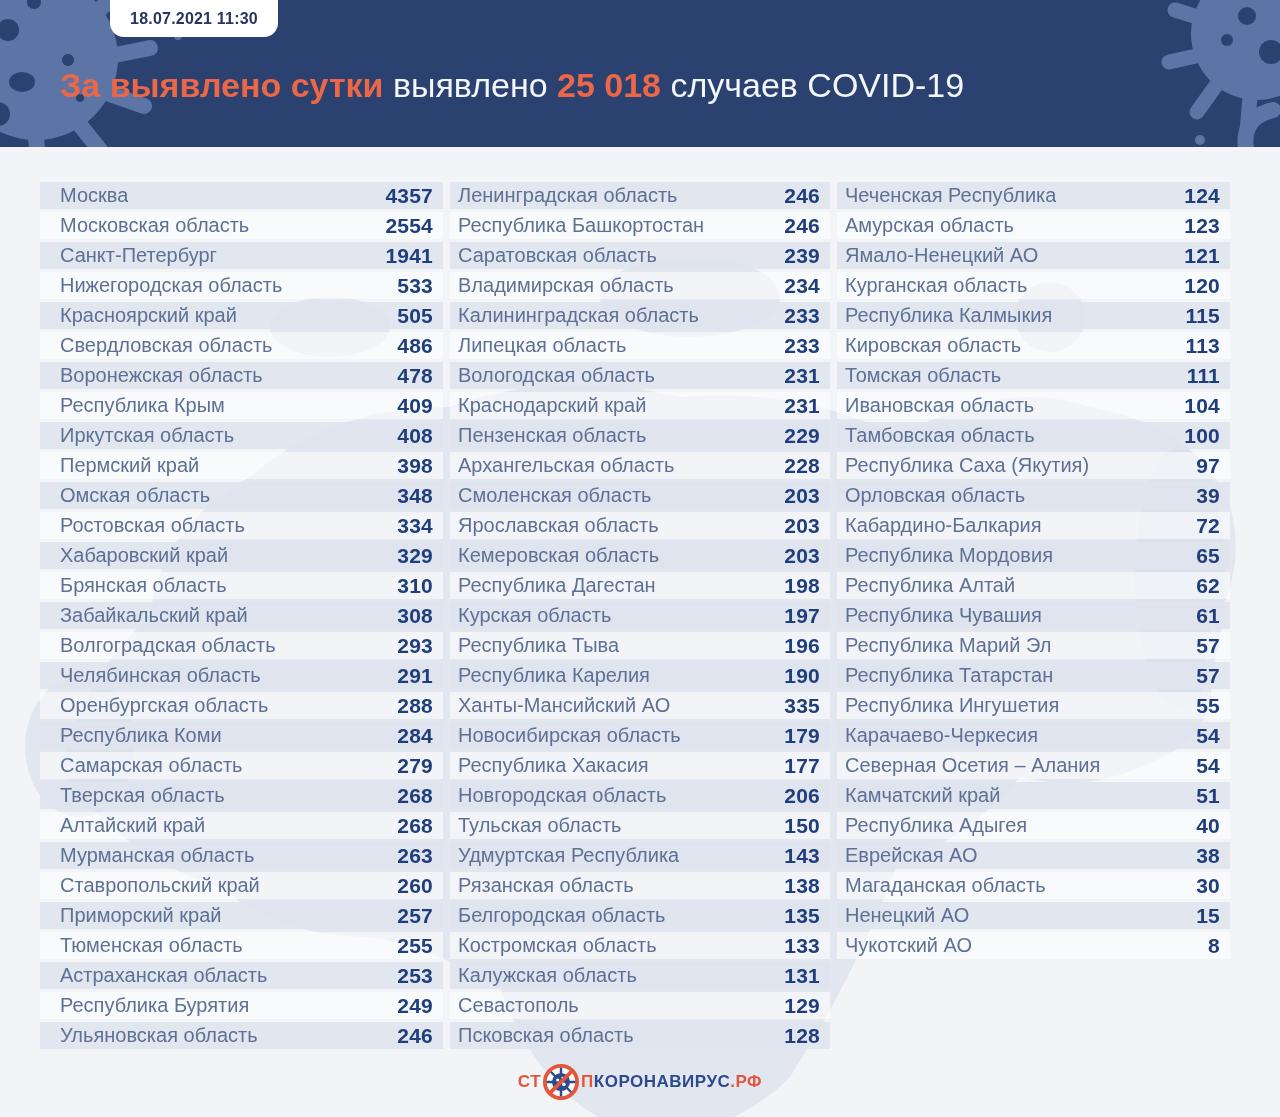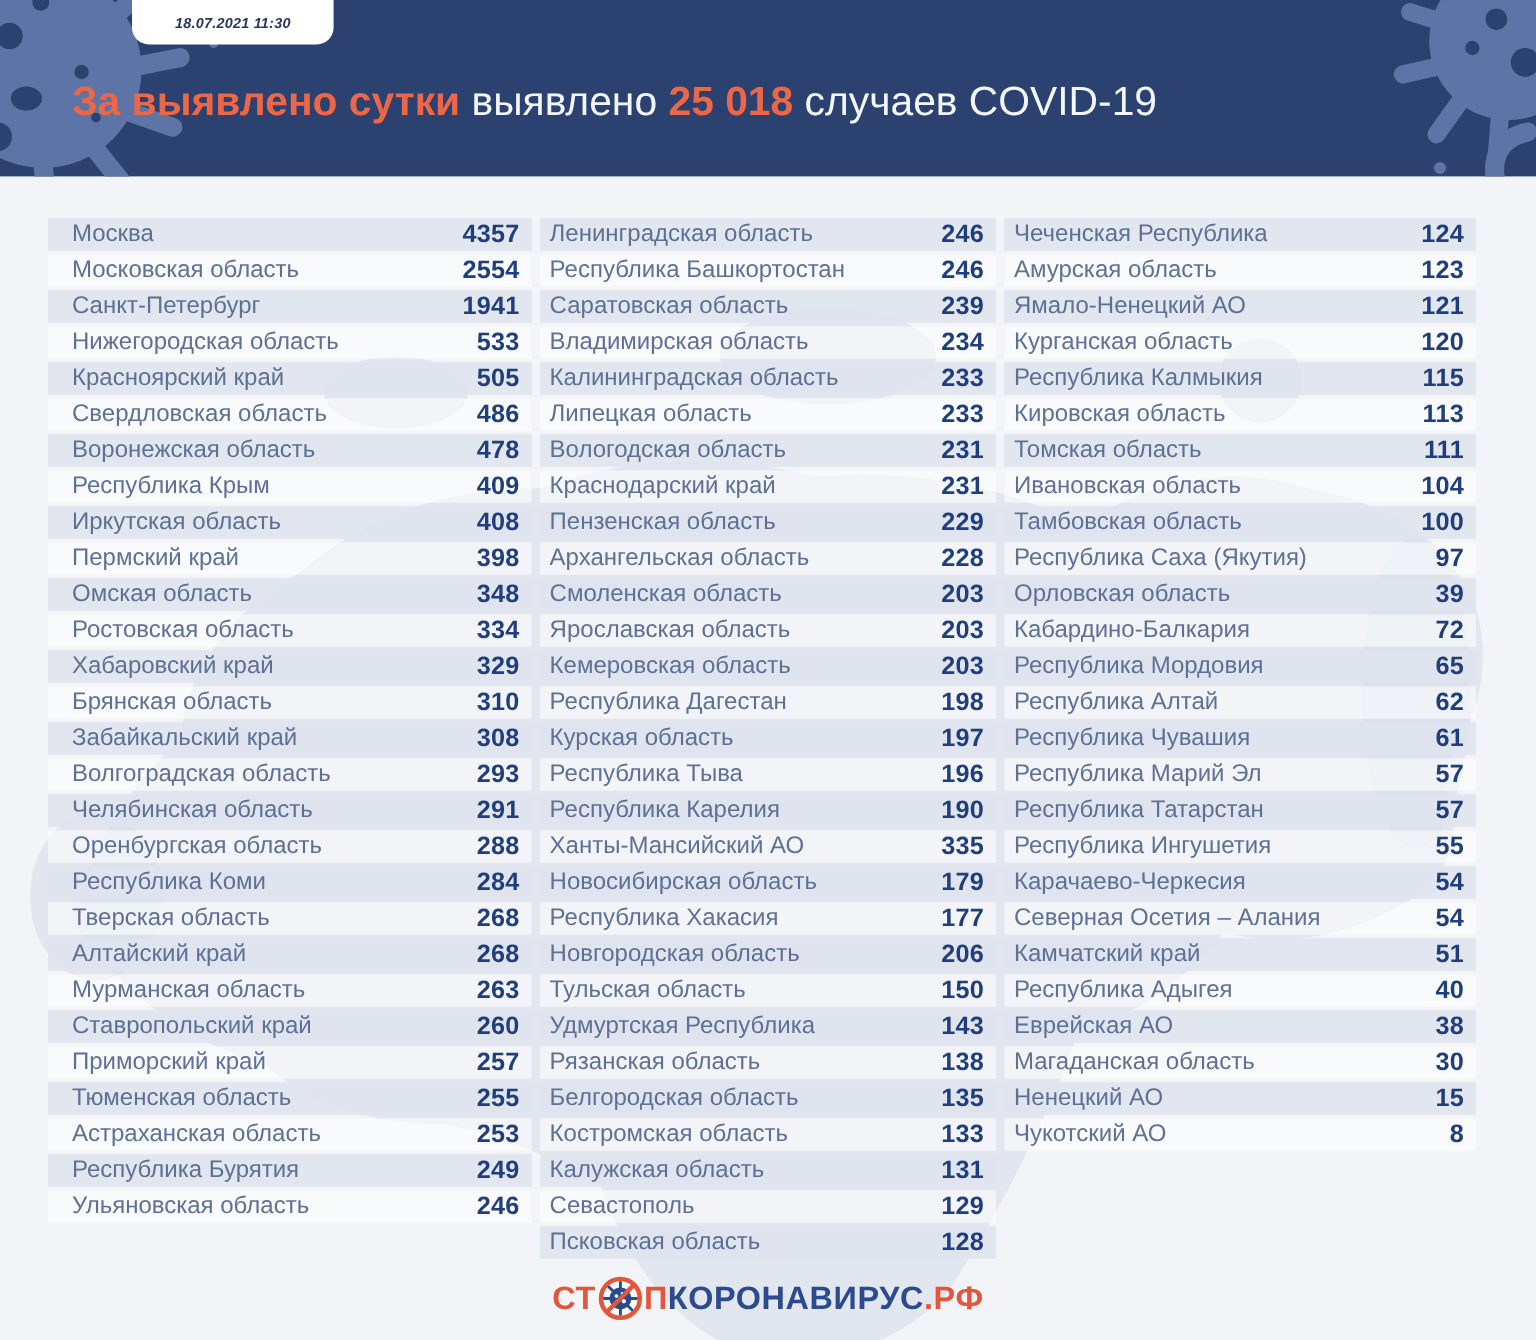--- a/index.html
+++ b/index.html
@@ -12,46 +12,46 @@
   body{font-family:"Liberation Sans","DejaVu Sans",sans-serif;}
   .page{position:relative;width:1280px;height:1117px;overflow:hidden;background:var(--page_bg);}
 
   
   .header{position:absolute;left:0;top:0;width:1280px;height:147px;background:var(--header_bg);overflow:hidden;}
   .splat{position:absolute;pointer-events:none;}
   .splat-left{left:-12px;top:-22px;}
   .splat-right{right:0;top:-8px;}
   .date-badge{position:absolute;left:110px;top:0;width:168px;height:37px;background:#FFFFFF;
     border-radius:0 0 14px 14px;display:flex;align-items:center;justify-content:center;z-index:3;}
-  .date-badge span{font-size:12px;font-weight:bold;color:var(--badge_text);letter-spacing:0.2px;font-style:italic;}
+  .date-badge span{font-size:16px;font-weight:bold;color:var(--badge_text);letter-spacing:0.2px;}
   .title{position:absolute;left:60px;top:64px;width:1150px;font-size:34px;line-height:42px;z-index:2;white-space:nowrap;}
   .title .accent{color:var(--accent);font-weight:bold;}
   .title .plain{color:#F3F6FB;font-weight:normal;}
 
   
   .map{position:absolute;left:0;top:147px;z-index:0;pointer-events:none;}
 
   
   .table{position:absolute;left:40px;top:182px;display:flex;gap:7px;z-index:1;}
   .col{display:flex;flex-direction:column;}
-  .col-1{width:403px;}
+  .col-1{width:403px;justify-content:space-between;}
   .col-2{width:380px;}
   .col-3{width:393px;}
   .row{height:27px;margin-bottom:3px;display:flex;justify-content:space-between;align-items:center;
     padding:0 10px 0 8px;}
   .col-1 .row{padding-left:20px;}
   .row:nth-child(odd){background:rgba(223,228,238,0.92);}
   .row:nth-child(even){background:rgba(255,255,255,0.55);}
   .region{font-size:20px;color:var(--region_text);white-space:nowrap;overflow:hidden;}
   .num{font-size:21px;font-weight:bold;color:var(--value_text);letter-spacing:0.2px;}
 
   
   .logo{position:absolute;left:0;top:1060px;width:1280px;height:44px;display:flex;
     align-items:center;justify-content:center;z-index:2;}
-  .logo .lg{font-size:27px;font-weight:bold;letter-spacing:0.5px;}
+  .logo .lg{font-size:17px;font-weight:bold;letter-spacing:0.5px;}
   .logo .or{color:var(--logo_orange);}
   .logo .nv{color:var(--logo_navy);}
   .virus-icon{margin:0 1px;}
 </style>
 </head>
 <body>
 
 <div class="page">
 
   <header class="header">
@@ -197,20 +197,24 @@
         </div>
         <div class="row">
           <span class="region">Оренбургская область</span>
           <span class="num">288</span>
         </div>
         <div class="row">
           <span class="region">Республика Коми</span>
           <span class="num">284</span>
         </div>
         <div class="row">
+          <span class="region">Самарская область</span>
+          <span class="num">279</span>
+        </div>
+        <div class="row">
           <span class="region">Тверская область</span>
           <span class="num">268</span>
         </div>
         <div class="row">
           <span class="region">Алтайский край</span>
           <span class="num">268</span>
         </div>
         <div class="row">
           <span class="region">Мурманская область</span>
           <span class="num">263</span>

